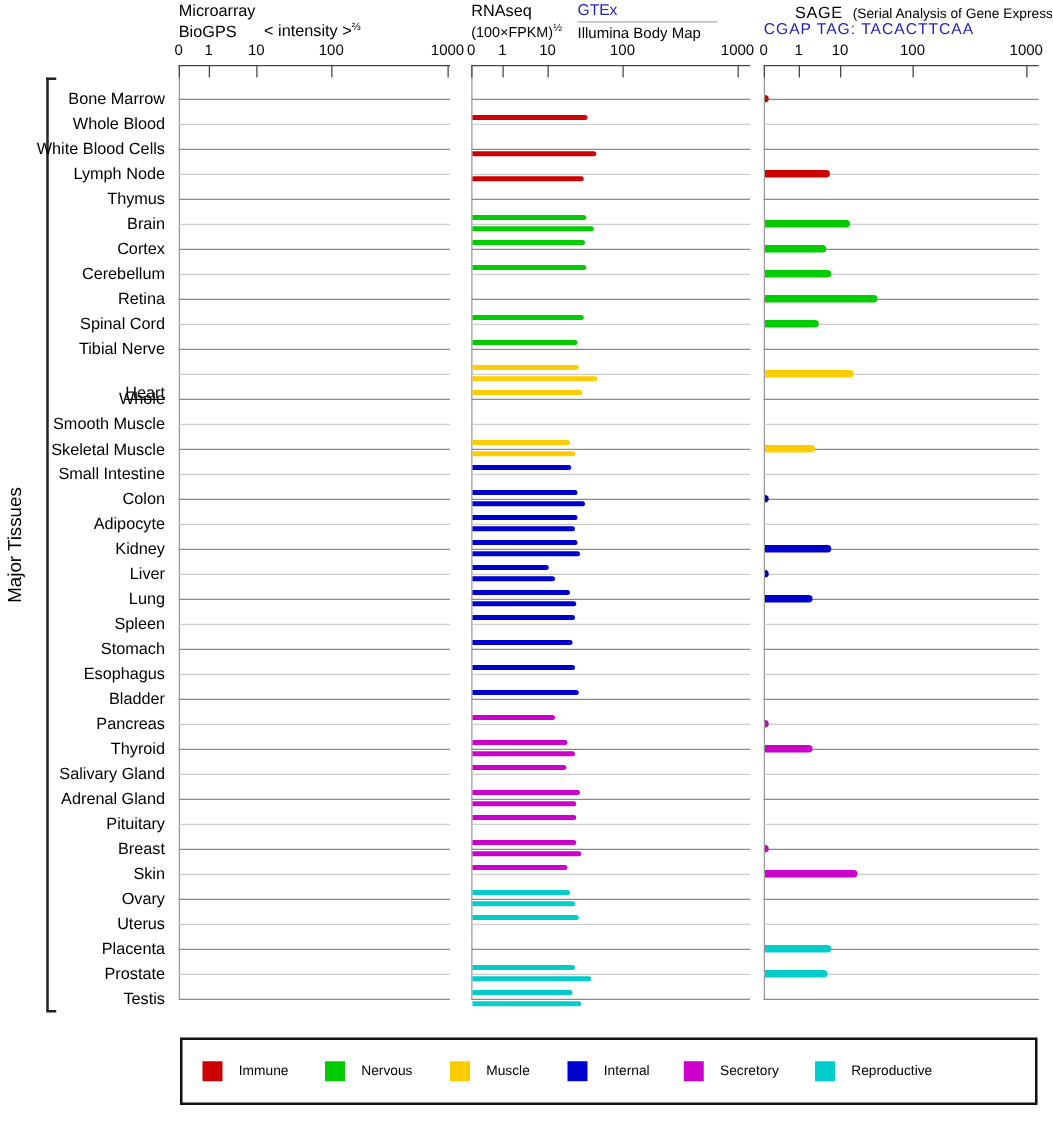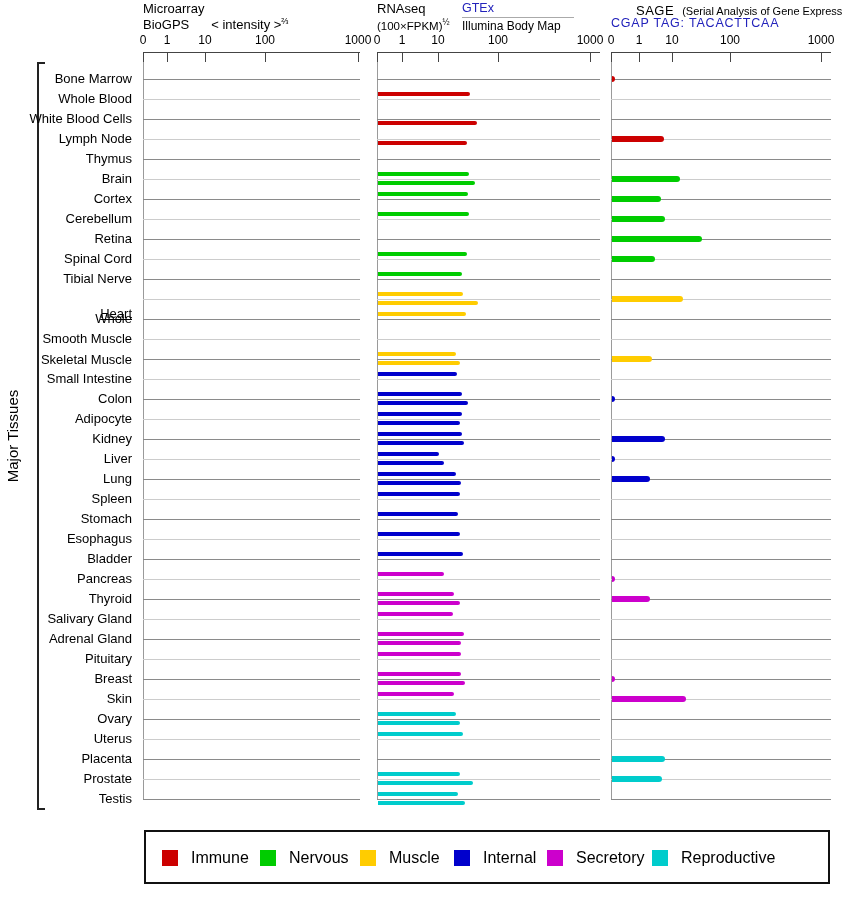--- a/index.html
+++ b/index.html
@@ -11,21 +11,21 @@
   .t13{font-size:13px;}
   sup{font-size:8.5px;vertical-align:super;}
   .link{color:#2222bb;text-decoration:none;}
   .tick{position:absolute;font-size:12px;text-align:center;white-space:nowrap;}
   .tlabel{position:absolute;font-size:13px;text-align:right;height:16px;line-height:16px;white-space:nowrap;}
   .mtlabel{position:absolute;left:-61px;top:426px;width:150px;height:20px;text-align:center;
            font-size:15px;transform:rotate(-90deg);}
   #legend-box{position:absolute;left:144px;top:830px;width:686px;height:54px;border:2px solid #111;background:#fff;}
   .litem{position:absolute;top:17px;display:flex;align-items:center;gap:13px;}
   .lsw{width:16px;height:16px;display:inline-block;}
-  .llab{font-size:16px;white-space:nowrap;}
+  .llab{font-size:11px;white-space:nowrap;}
 </style>
 </head>
 <body>
 
 <div id="stage">
 
   <div class="mtlabel">Major Tissues</div>
   <div class="abs" style="left:37px;top:62px;width:1.5px;height:747px;background:#222;"></div>
   <div class="abs" style="left:37px;top:62px;width:8px;height:1.5px;background:#222;"></div>
   <div class="abs" style="left:37px;top:808px;width:8px;height:1.5px;background:#222;"></div>

